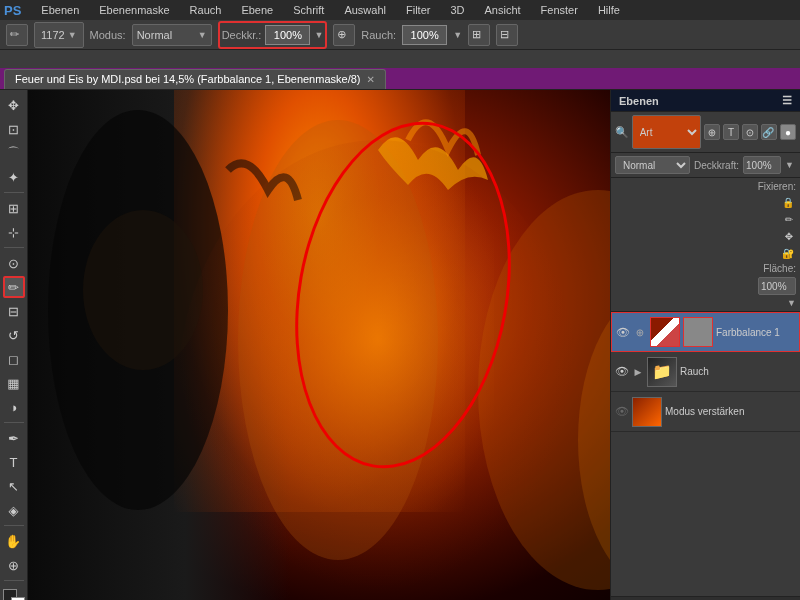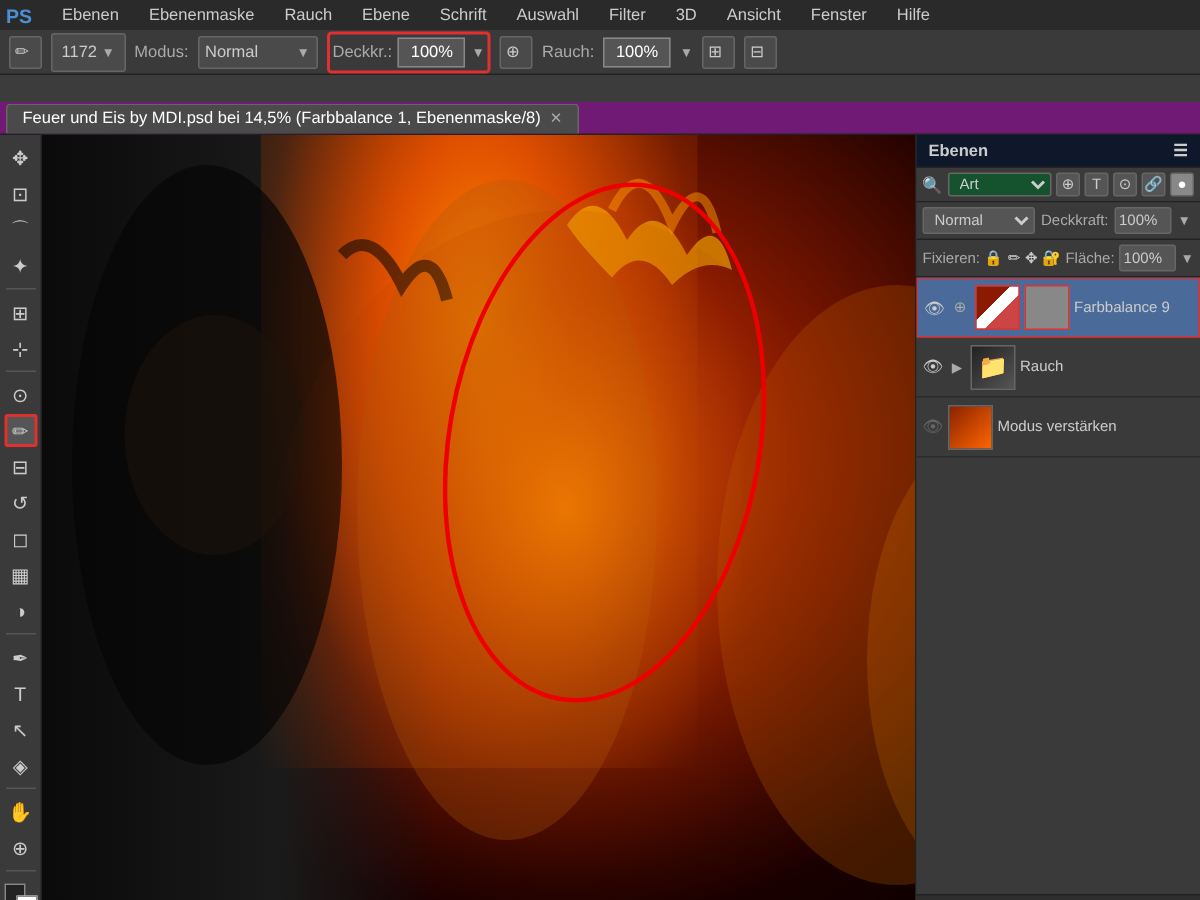--- a/index.html
+++ b/index.html
@@ -230,25 +230,25 @@
     
     .layer-filter {
       background: #3a3a3a;
       padding: 3px 4px;
       display: flex;
       align-items: center;
       gap: 3px;
       border-bottom: 1px solid #222;
     }
     .filter-dropdown {
-      background: #14532d;
-      border: 1px solid #666;
-      color: #ccc;
-      font-size: 10px;
-      height: 16px;
+      background: #c2410c;
+      border: 1px solid #666;
+      color: #ccc;
+      font-size: 10px;
+      height: 34px;
       padding: 0 3px;
       border-radius: 2px;
       flex: 1;
     }
     .filter-icon {
       width: 16px;
       height: 16px;
       background: #555;
       border: 1px solid #666;
       border-radius: 2px;
@@ -289,25 +289,26 @@
       width: 38px;
       padding: 0 2px;
       border-radius: 2px;
     }
 
     
     .fix-row {
       background: #3a3a3a;
       padding: 3px 4px;
       display: flex;
-      align-items: center;
+      align-items: flex-end;
       gap: 3px;
       border-bottom: 1px solid #222;
       font-size: 10px;
       color: #aaa;
+      flex-direction: column;
     }
     .fix-icon {
       width: 14px;
       height: 14px;
       display: flex;
       align-items: center;
       justify-content: center;
       font-size: 10px;
       color: #ccc;
       cursor: pointer;
@@ -609,21 +610,21 @@
 
       <div class="layer-item highlighted">
         <div class="layer-vis">👁</div>
         <div class="layer-icon">⊕</div>
 
         <div class="layer-thumb2" style="background:linear-gradient(135deg,#8b1a00 40%,#fff 40%,#fff 60%,#cc4444 60%);">
         </div>
 
         <div class="layer-thumb2" style="background:#888; border:1px solid #e03030;">
         </div>
-        <span class="layer-name">Farbbalance 9</span>
+        <span class="layer-name">Farbbalance 1</span>
       </div>
 
       <div class="layer-item">
         <div class="layer-vis">👁</div>
         <div class="layer-expand">▶</div>
         <div class="layer-thumb" style="background:linear-gradient(135deg, #222 0%,#555 100%); display:flex; align-items:center; justify-content:center;">
           <span style="font-size:16px;">📁</span>
         </div>
         <span class="layer-name">Rauch</span>
       </div>

